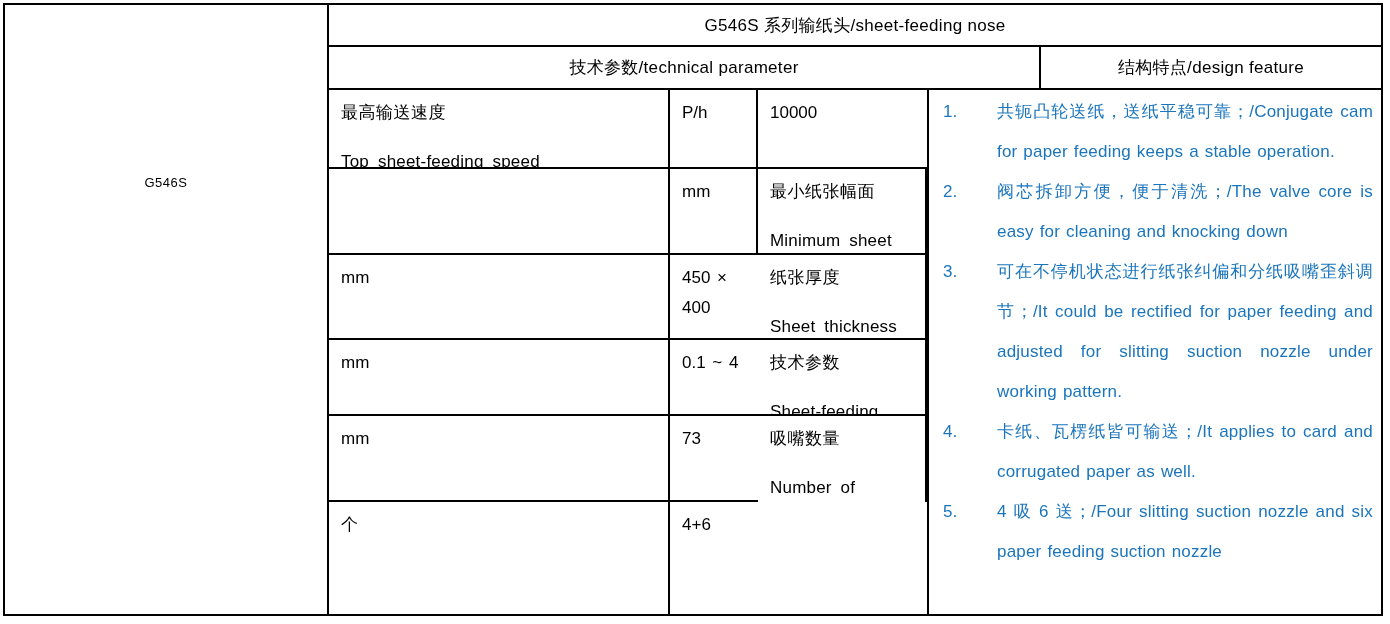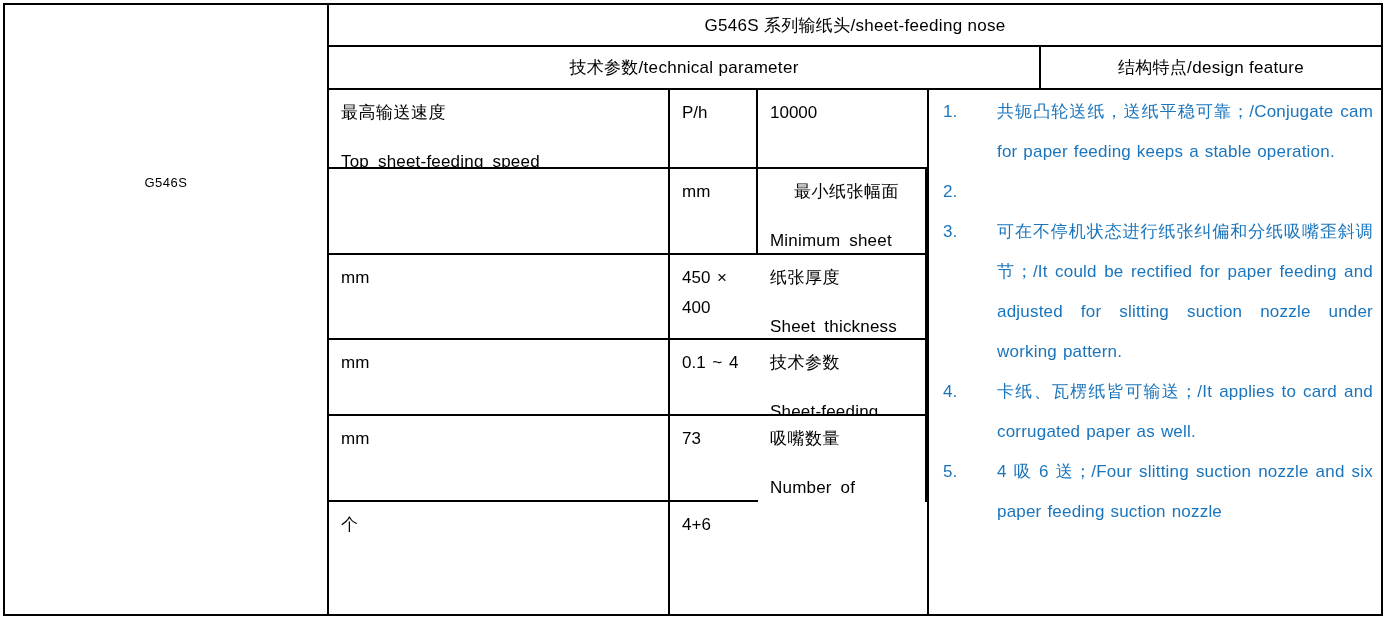--- a/index.html
+++ b/index.html
@@ -98,21 +98,21 @@
           <div class="p-cell p-name col-b">
             <div class="cn" style="display: block;">最高输送速度</div>
             <div class="en" style="display: block;">Top sheet-feeding speed</div>
           </div>
           <div class="p-cell p-unit col-c">P/h</div>
           <div class="p-cell p-value">10000</div>
           <div class="p-cell p-name col-b">
           </div>
           <div class="p-cell p-unit col-c">mm</div>
           <div class="p-cell p-name col-b">
-            <div class="cn" style="display: block; margin-left: 24px;">最小纸张幅面</div>
+            <div class="cn" style="display: block;">最小纸张幅面</div>
             <div class="en" style="display: block;">Minimum sheet size</div>
           </div>
           <div class="p-cell p-unit col-c">mm</div>
           <div class="p-cell p-value">450 × 400</div>
           <div class="p-cell p-name col-b">
             <div class="cn" style="display: block;">纸张厚度</div>
             <div class="en" style="display: block;">Sheet thickness</div>
           </div>
           <div class="p-cell p-unit col-c">mm</div>
           <div class="p-cell p-value">0.1 ~ 4</div>
@@ -129,20 +129,21 @@
           <div class="p-cell p-unit col-c last-row">个</div>
           <div class="p-cell p-value last-row">4+6</div>
         </div>
       <div class="features-cell" style="color: rgb(27, 117, 188);">
           <div class="f-item">
             <div class="f-num">1.</div>
             <div class="f-text">共轭凸轮送纸，送纸平稳可靠；/Conjugate cam for paper feeding keeps a stable operation.</div>
           </div>
           <div class="f-item">
             <div class="f-num">2.</div>
+            <div class="f-text">阀芯拆卸方便，便于清洗；/The valve core is easy for cleaning and knocking down</div>
           </div>
           <div class="f-item">
             <div class="f-num">3.</div>
             <div class="f-text">可在不停机状态进行纸张纠偏和分纸吸嘴歪斜调节；/It could be rectified for paper feeding and adjusted for slitting suction nozzle under working pattern.</div>
           </div>
           <div class="f-item">
             <div class="f-num">4.</div>
             <div class="f-text">卡纸、瓦楞纸皆可输送；/It applies to card and corrugated paper as well.</div>
           </div>
           <div class="f-item">

